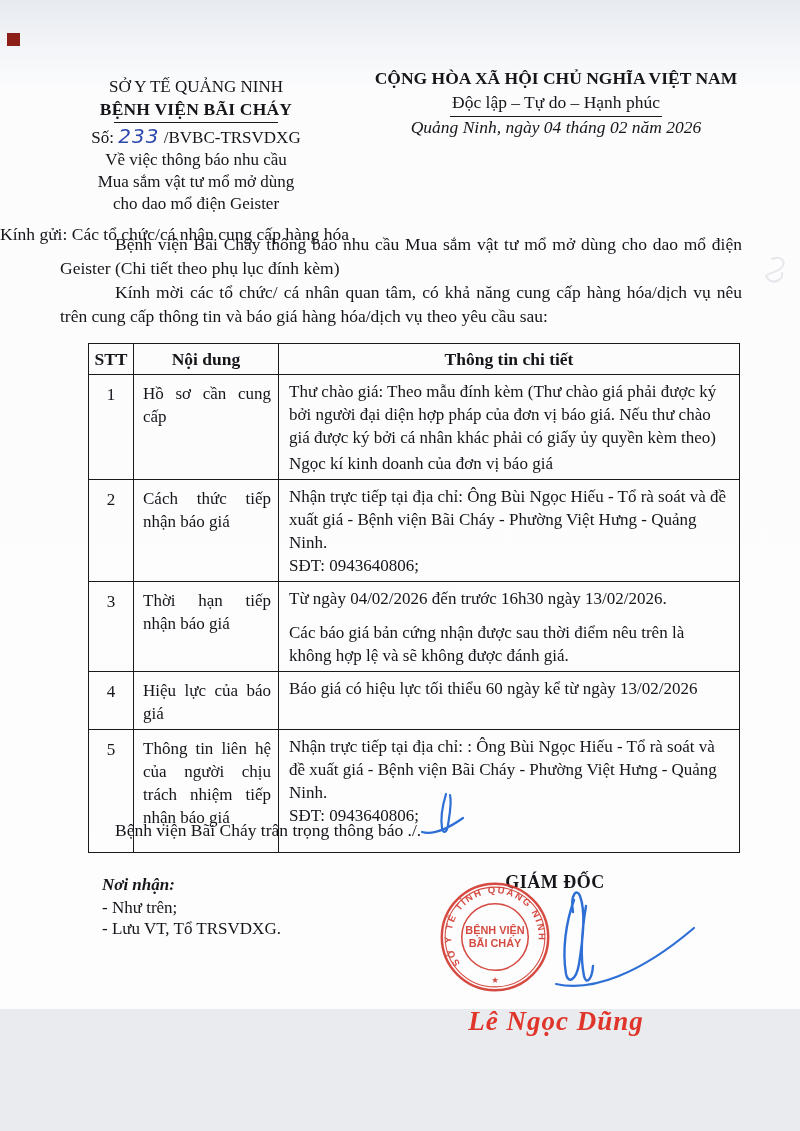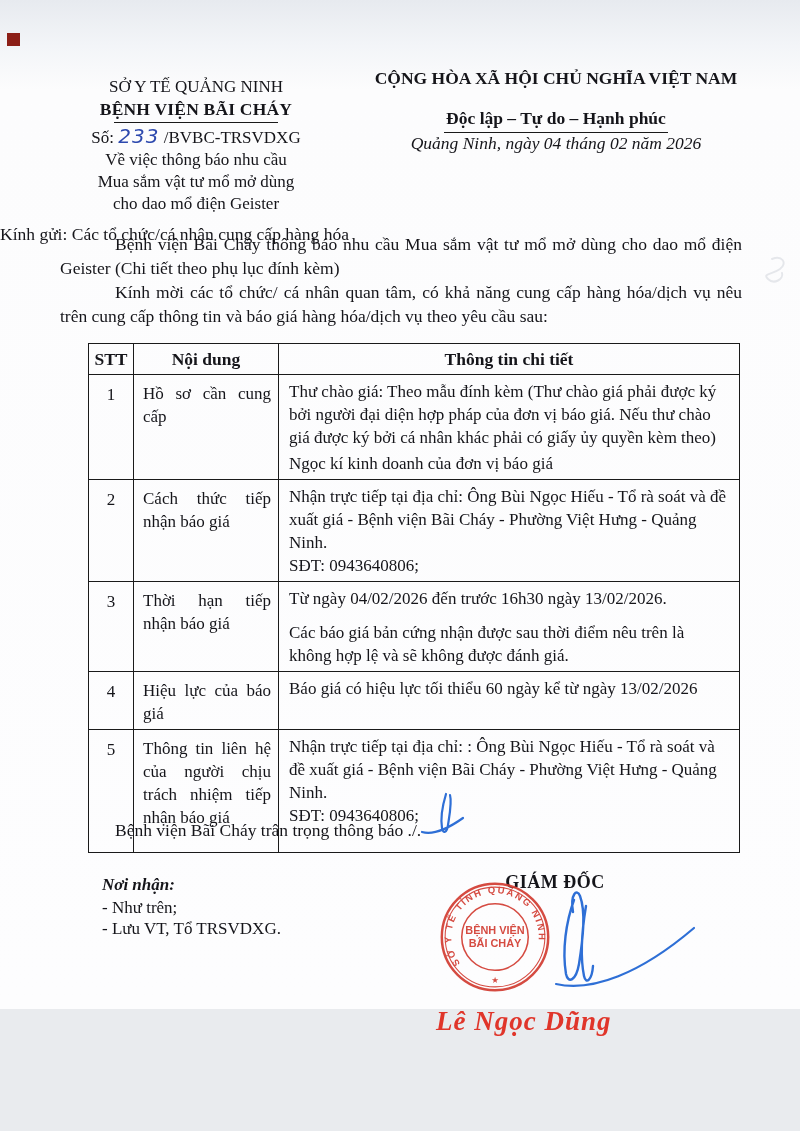--- a/index.html
+++ b/index.html
@@ -12,21 +12,21 @@
   }
   .corner-mark{position:absolute;left:7px;top:33px;width:13px;height:13px;background:#8c1f17;}
   
   .hdr-left{position:absolute;left:58px;top:76px;width:276px;text-align:center;font-size:17px;line-height:22px;}
   .hdr-left .org{font-weight:bold;font-size:17.5px;letter-spacing:.2px;}
   .org-underline{width:164px;height:0;border-top:1.6px solid #1a1a1a;margin:2px auto 2px auto;}
   .doc-no{font-size:17px;}
   .hand-blue{color:#2d49ae;font-size:20px;font-style:italic;font-family:"DejaVu Sans",sans-serif;letter-spacing:1px;}
   .hdr-right{position:absolute;left:338px;top:68px;width:436px;text-align:center;}
   .nat-title{font-weight:bold;font-size:17.5px;line-height:21px;}
-  .motto{display:inline-block;font-weight:bold;font-size:17.5px;margin-top:19px;padding:0 2px 3px 2px;border-bottom:1.7px solid #1a1a1a;}
+  .motto{display:inline-block;font-weight:normal;font-size:17.5px;margin-top:3px;padding:0 2px 3px 2px;border-bottom:1.7px solid #1a1a1a;}
   .place-date{font-style:italic;font-size:17.5px;margin-top:0;}
   
   .salutation{position:absolute;left:0;top:224px;width:800px;text-align:left;font-size:17.5px;}
   .body-text{position:absolute;left:60px;top:232px;width:682px;font-size:17.5px;line-height:24px;text-align:justify;}
   .body-text p{margin:0;text-indent:55px;}
   
   .quote-table{position:absolute;left:88px;top:343px;border-collapse:collapse;table-layout:fixed;}
   .quote-table td,.quote-table th{border:1.6px solid #1a1a1a;vertical-align:top;font-size:17px;line-height:23px;}
   .quote-table th{font-size:17.5px;padding:3px 2px;text-align:center;vertical-align:middle;}
   td.stt{width:40px;text-align:center;padding-top:8px;}
@@ -35,21 +35,21 @@
   td.chitiet p{margin:0;}
   td.chitiet p.gap{margin-top:3px;}
   td.chitiet p.biggap{margin-top:11px;}
   
   .closing{position:absolute;left:115px;top:820px;font-size:17.5px;}
   .recipients{position:absolute;left:102px;top:874px;font-size:17px;line-height:21px;}
   .recipients .rtitle{font-weight:bold;font-style:italic;margin-bottom:2px;}
   .sign-title{position:absolute;left:440px;top:872px;width:230px;text-align:center;font-weight:bold;font-size:18px;letter-spacing:.5px;z-index:1;}
   .stamp{position:absolute;left:432px;top:880px;width:126px;height:114px;z-index:2;opacity:.92;}
   .signature-ink{position:absolute;left:528px;top:886px;width:178px;height:112px;z-index:3;}
-  .signer{position:absolute;left:436px;top:1006px;width:240px;font-weight:bold;font-style:italic;font-size:27px;color:#e0352a;letter-spacing:1px;z-index:4;}
+  .signer{position:absolute;left:436px;top:1006px;width:240px;text-align:center;font-weight:bold;font-style:italic;font-size:27px;color:#e0352a;letter-spacing:1px;z-index:4;}
   .flourish{position:absolute;left:416px;top:790px;width:50px;height:52px;}
   .smudge{position:absolute;left:742px;top:245px;width:56px;height:56px;opacity:.55;}
 </style>
 </head>
 <body>
 
 <div class="page">
 
   <div class="corner-mark"></div>
 

